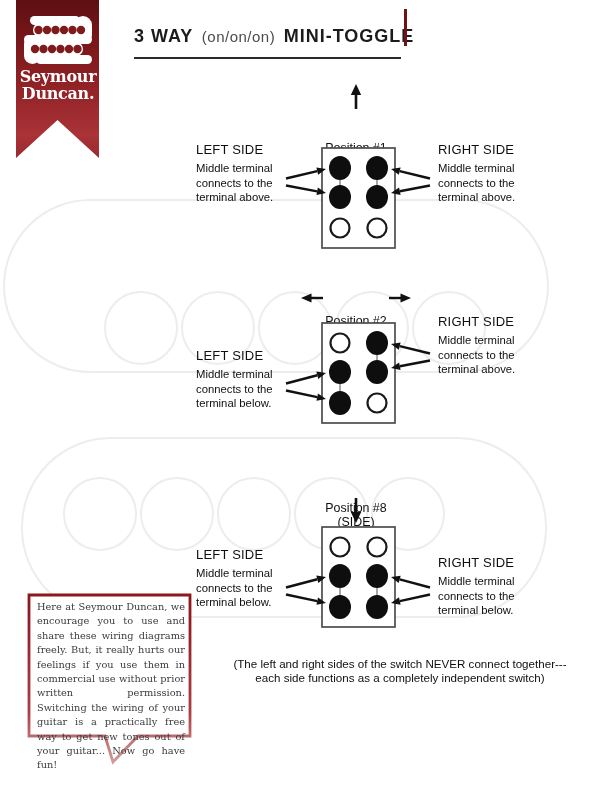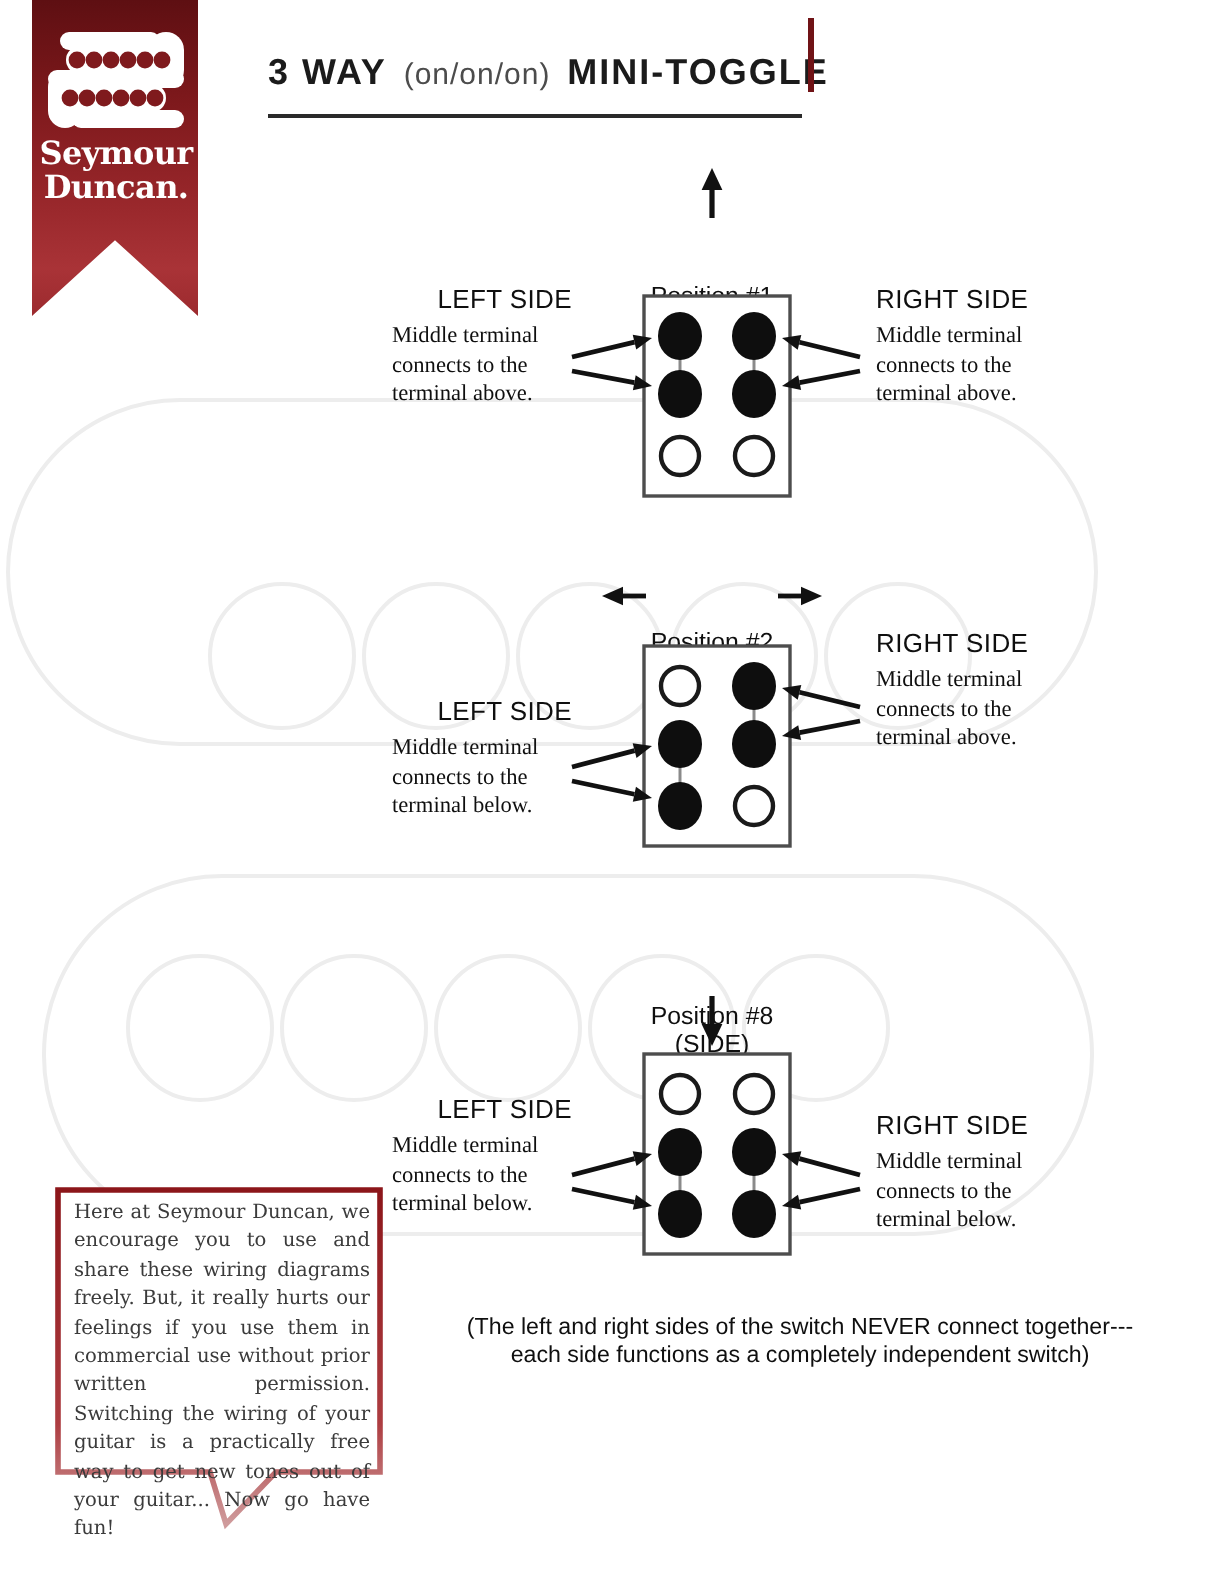--- a/index.html
+++ b/index.html
@@ -21,22 +21,22 @@
   .title .b{font-weight:700;font-size:18px;letter-spacing:1px;color:#1b1b1b;text-align:center;}
   .title .l{font-weight:400;font-size:15px;letter-spacing:.5px;color:#4c4c4c;margin:0 4px;}
   .title-rule{position:absolute;left:134px;top:57px;width:267px;height:1.5px;background:#2a2a2a;z-index:2;}
   .title-bar{position:absolute;left:404px;top:9px;width:2.5px;height:37px;background:#701316;z-index:2;}
   
   .pos-label{position:absolute;width:160px;text-align:center;font-size:12.4px;line-height:14px;
              color:#0f0f0f;z-index:2;margin-top:30px;}
   .dir{position:absolute;z-index:2;}
   .switch-svg{position:absolute;z-index:2;}
   .side-block{position:absolute;z-index:2;width:90px;}
-  .side-title{font-size:13px;letter-spacing:.2px;text-align:right;color:#0f0f0f;margin-bottom:4px;}
-  .side-line{font-size:11.3px;line-height:14.6px;color:#0f0f0f;font-family:Liberation Serif, serif;}
+  .side-title{font-size:13px;letter-spacing:.2px;text-align:left;color:#0f0f0f;margin-bottom:4px;}
+  .side-line{font-size:11.3px;line-height:14.6px;color:#0f0f0f;}
   .right-block .side-title{text-align:left;}
   
   .footnote{position:absolute;left:150px;top:657px;width:500px;text-align:center;
             font-size:11.6px;line-height:13.8px;color:#0f0f0f;z-index:2;}
   
   #bubble-svg{position:absolute;left:24px;top:588px;z-index:4;}
   .bubble-text{position:absolute;left:37px;top:600px;width:148px;z-index:5;
                font-family:"DejaVu Serif",serif;font-size:9.8px;
                line-height:14.4px;color:#3b3b3b;text-align:justify;}
 </style>

